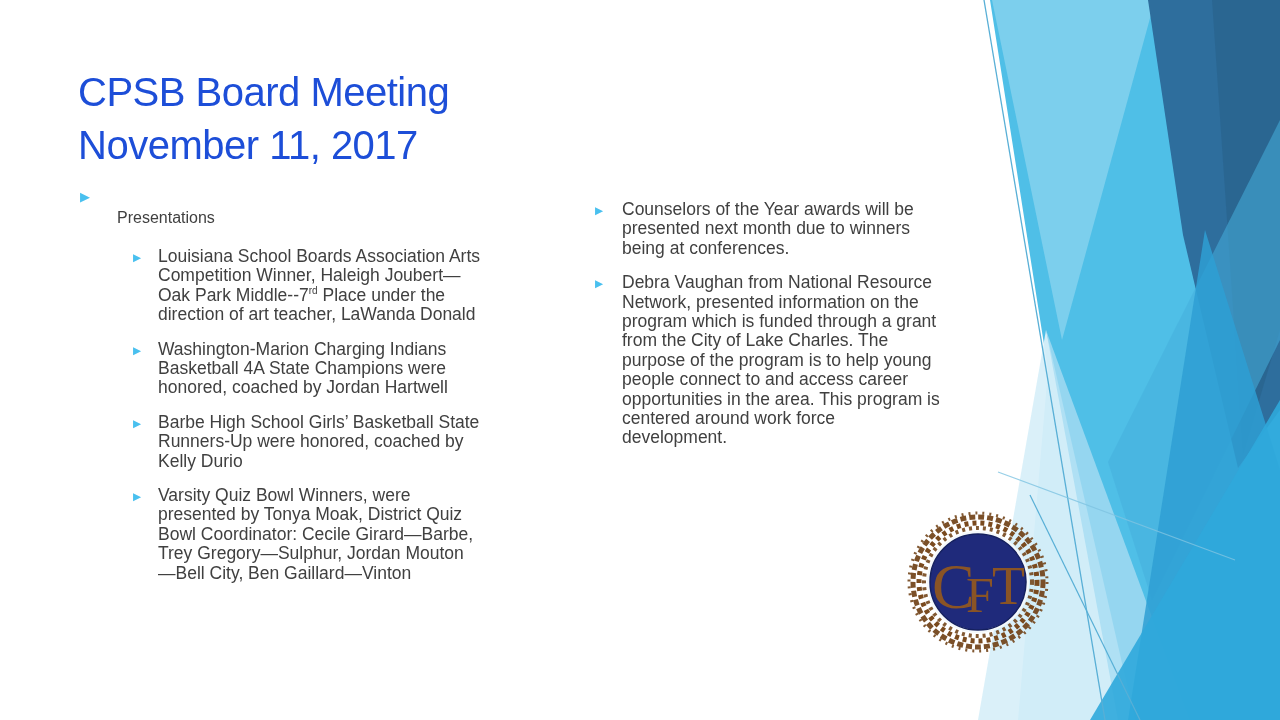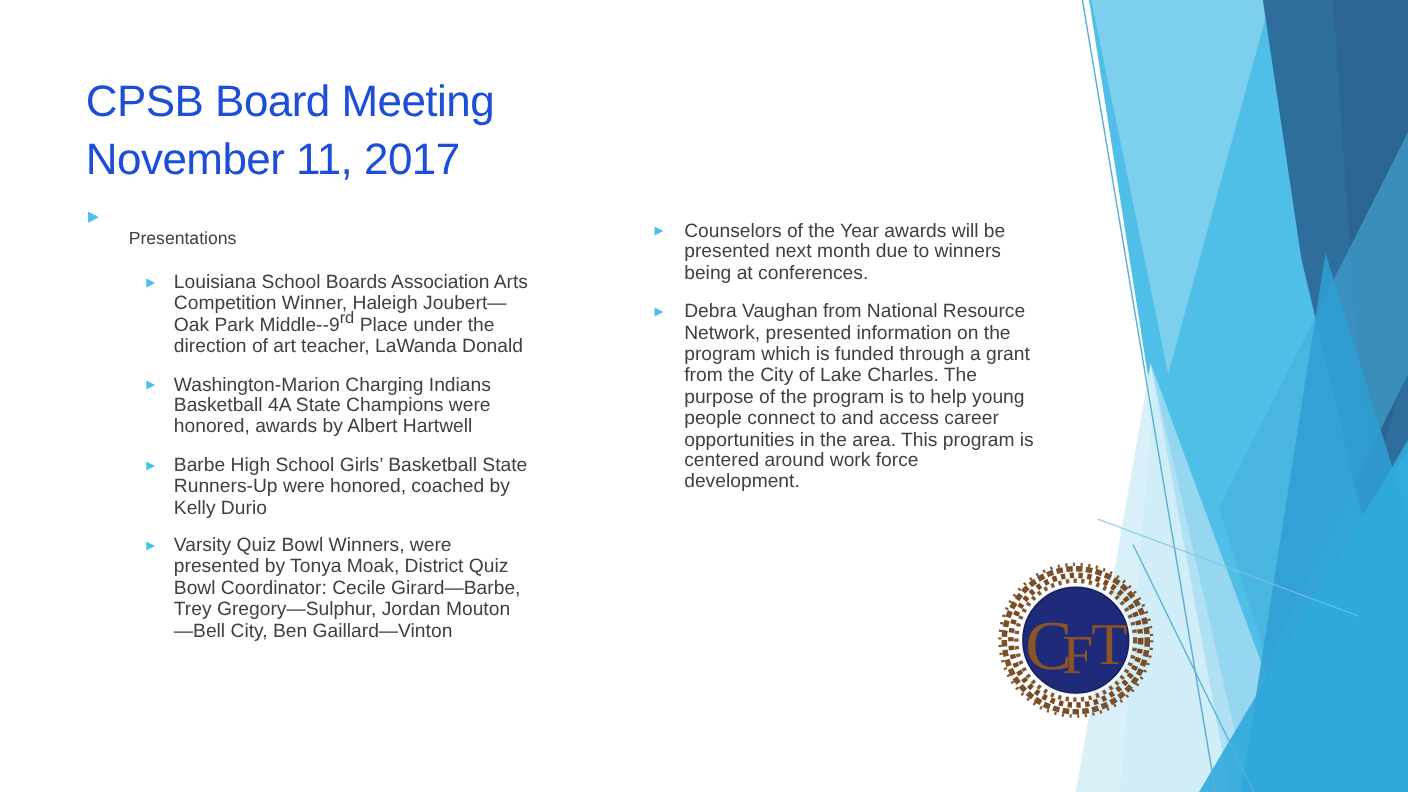--- a/index.html
+++ b/index.html
@@ -31,21 +31,21 @@
   .l1 .arrow { font-size: 13px; width: 37px; padding-top: 4px; }
   .l1 .txt { font-size: 16px; line-height: 22px; margin-top: 21px; }
   .l1 { margin-bottom: 18px; }
 
   .sub-bullets { margin-left: 53px; }
   .l2 .arrow { font-size: 10.5px; width: 25px; padding-top: 5px; }
   .l2 p, .col-right p { margin: 0; font-size: 17.5px; line-height: 19.4px; width: 322px; }
   .col-right .arrow { font-size: 10.5px; width: 27px; padding-top: 5px; }
   .col-right p { width: 322px; }
 
-  sup { font-size: 15px; line-height: 0; vertical-align: super; margin-top: 12px; }
+  sup { font-size: 10px; line-height: 0; vertical-align: super; margin-top: 12px; }
   .block { display: block; }
 </style>
 </head>
 <body>
 
 <div class="slide">
 
   <svg class="bg-decoration" viewBox="0 0 1280 720" aria-hidden="true">
 
     <polygon points="990,0 1160,0 1280,260 1280,720 1018,720 1048,370" fill="#4FBFE7"></polygon>
@@ -76,26 +76,26 @@
   <div class="col col-left">
     <div class="bullet l1">
       <span class="arrow">▶</span>
       <span class="txt">Presentations</span>
     </div>
 
     <div class="sub-bullets">
 
       <div class="bullet l2">
         <span class="arrow">▶</span>
-        <p><span>Louisiana School Boards Association Arts Competition Winner, Haleigh Joubert—Oak Park Middle--9</span><sup>rd</sup><span> Place under the direction of art teacher, LaWanda Donald</span></p>
+        <p><span>Louisiana School Boards Association Arts Competition Winner, Haleigh Joubert—Oak Park Middle--7</span><sup>rd</sup><span> Place under the direction of art teacher, LaWanda Donald</span></p>
       </div>
 
       <div class="bullet l2">
         <span class="arrow">▶</span>
-        <p>Washington-Marion Charging Indians Basketball 4A State Champions were honored, awards by Albert Hartwell</p>
+        <p>Washington-Marion Charging Indians Basketball 4A State Champions were honored, coached by Jordan Hartwell</p>
       </div>
 
       <div class="bullet l2">
         <span class="arrow">▶</span>
         <p>Barbe High School Girls’ Basketball State Runners-Up were honored, coached by Kelly Durio</p>
       </div>
 
       <div class="bullet l2">
         <span class="arrow">▶</span>
         <p><span>Varsity Quiz Bowl Winners, were presented by Tonya Moak, District Quiz Bowl Coordinator: Cecile Girard—Barbe, Trey Gregory—Sulphur, Jordan Mouton—Bell City, Ben Gaillard—Vinton</span></p>

